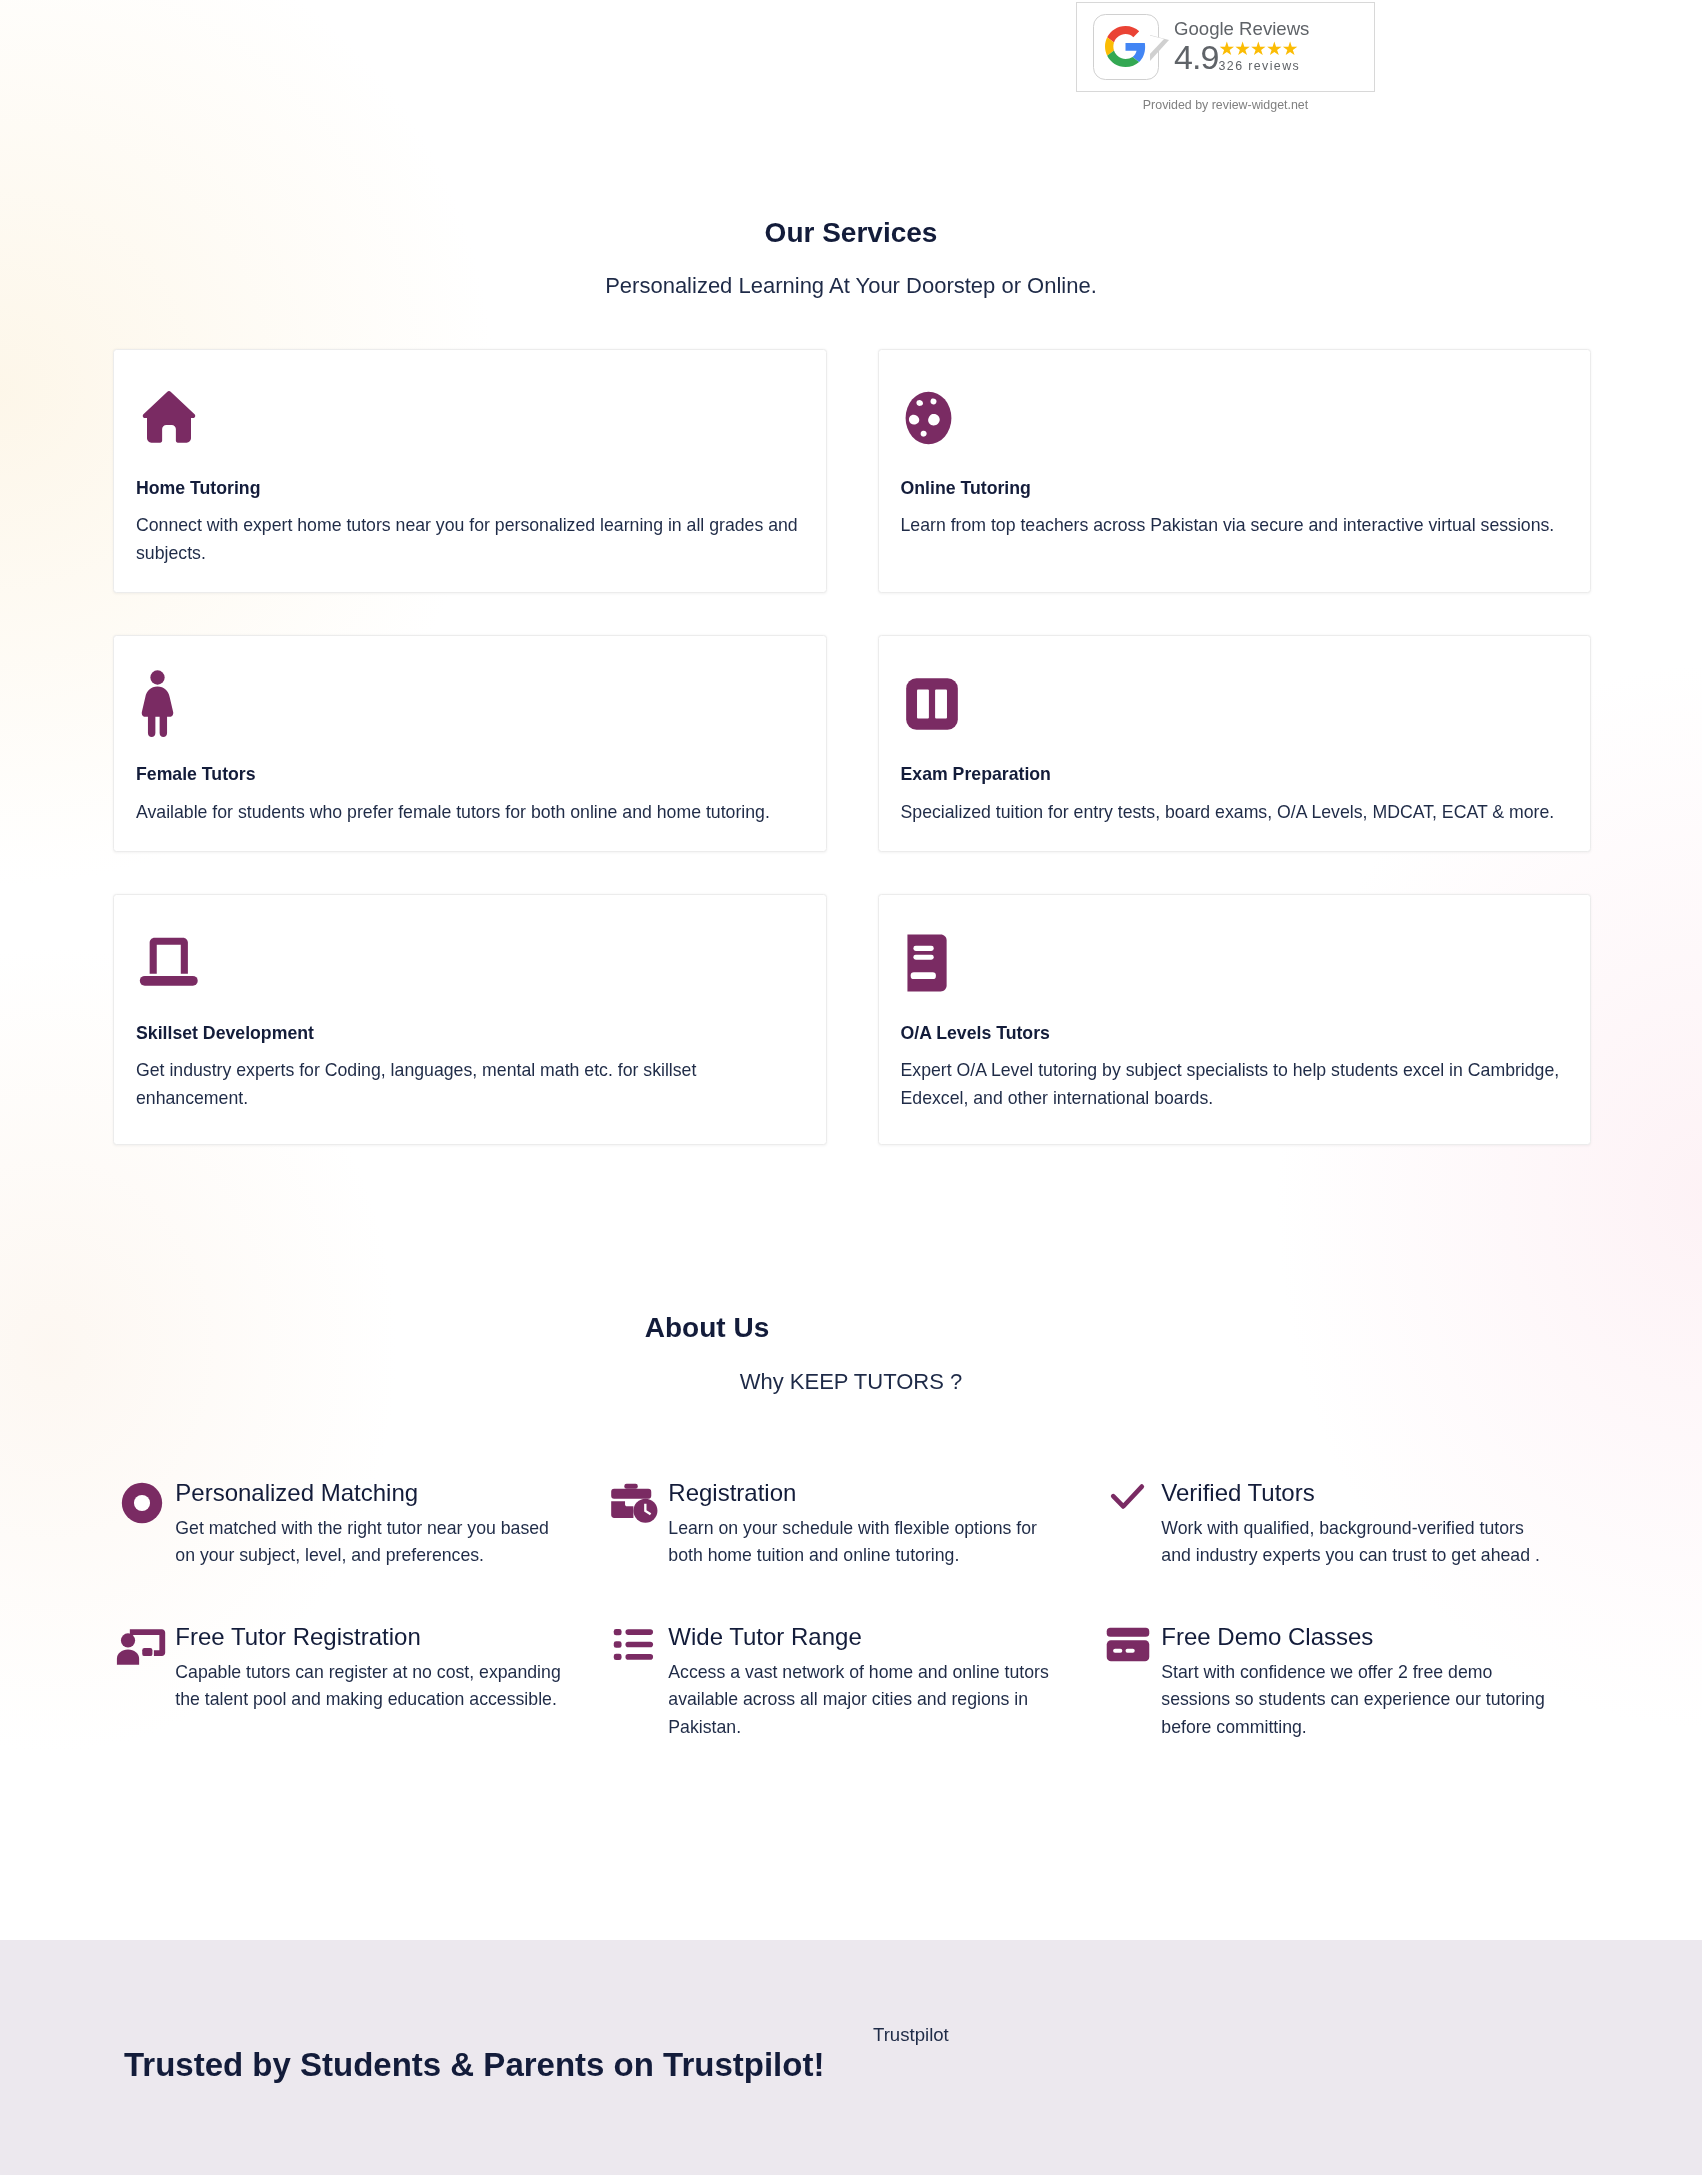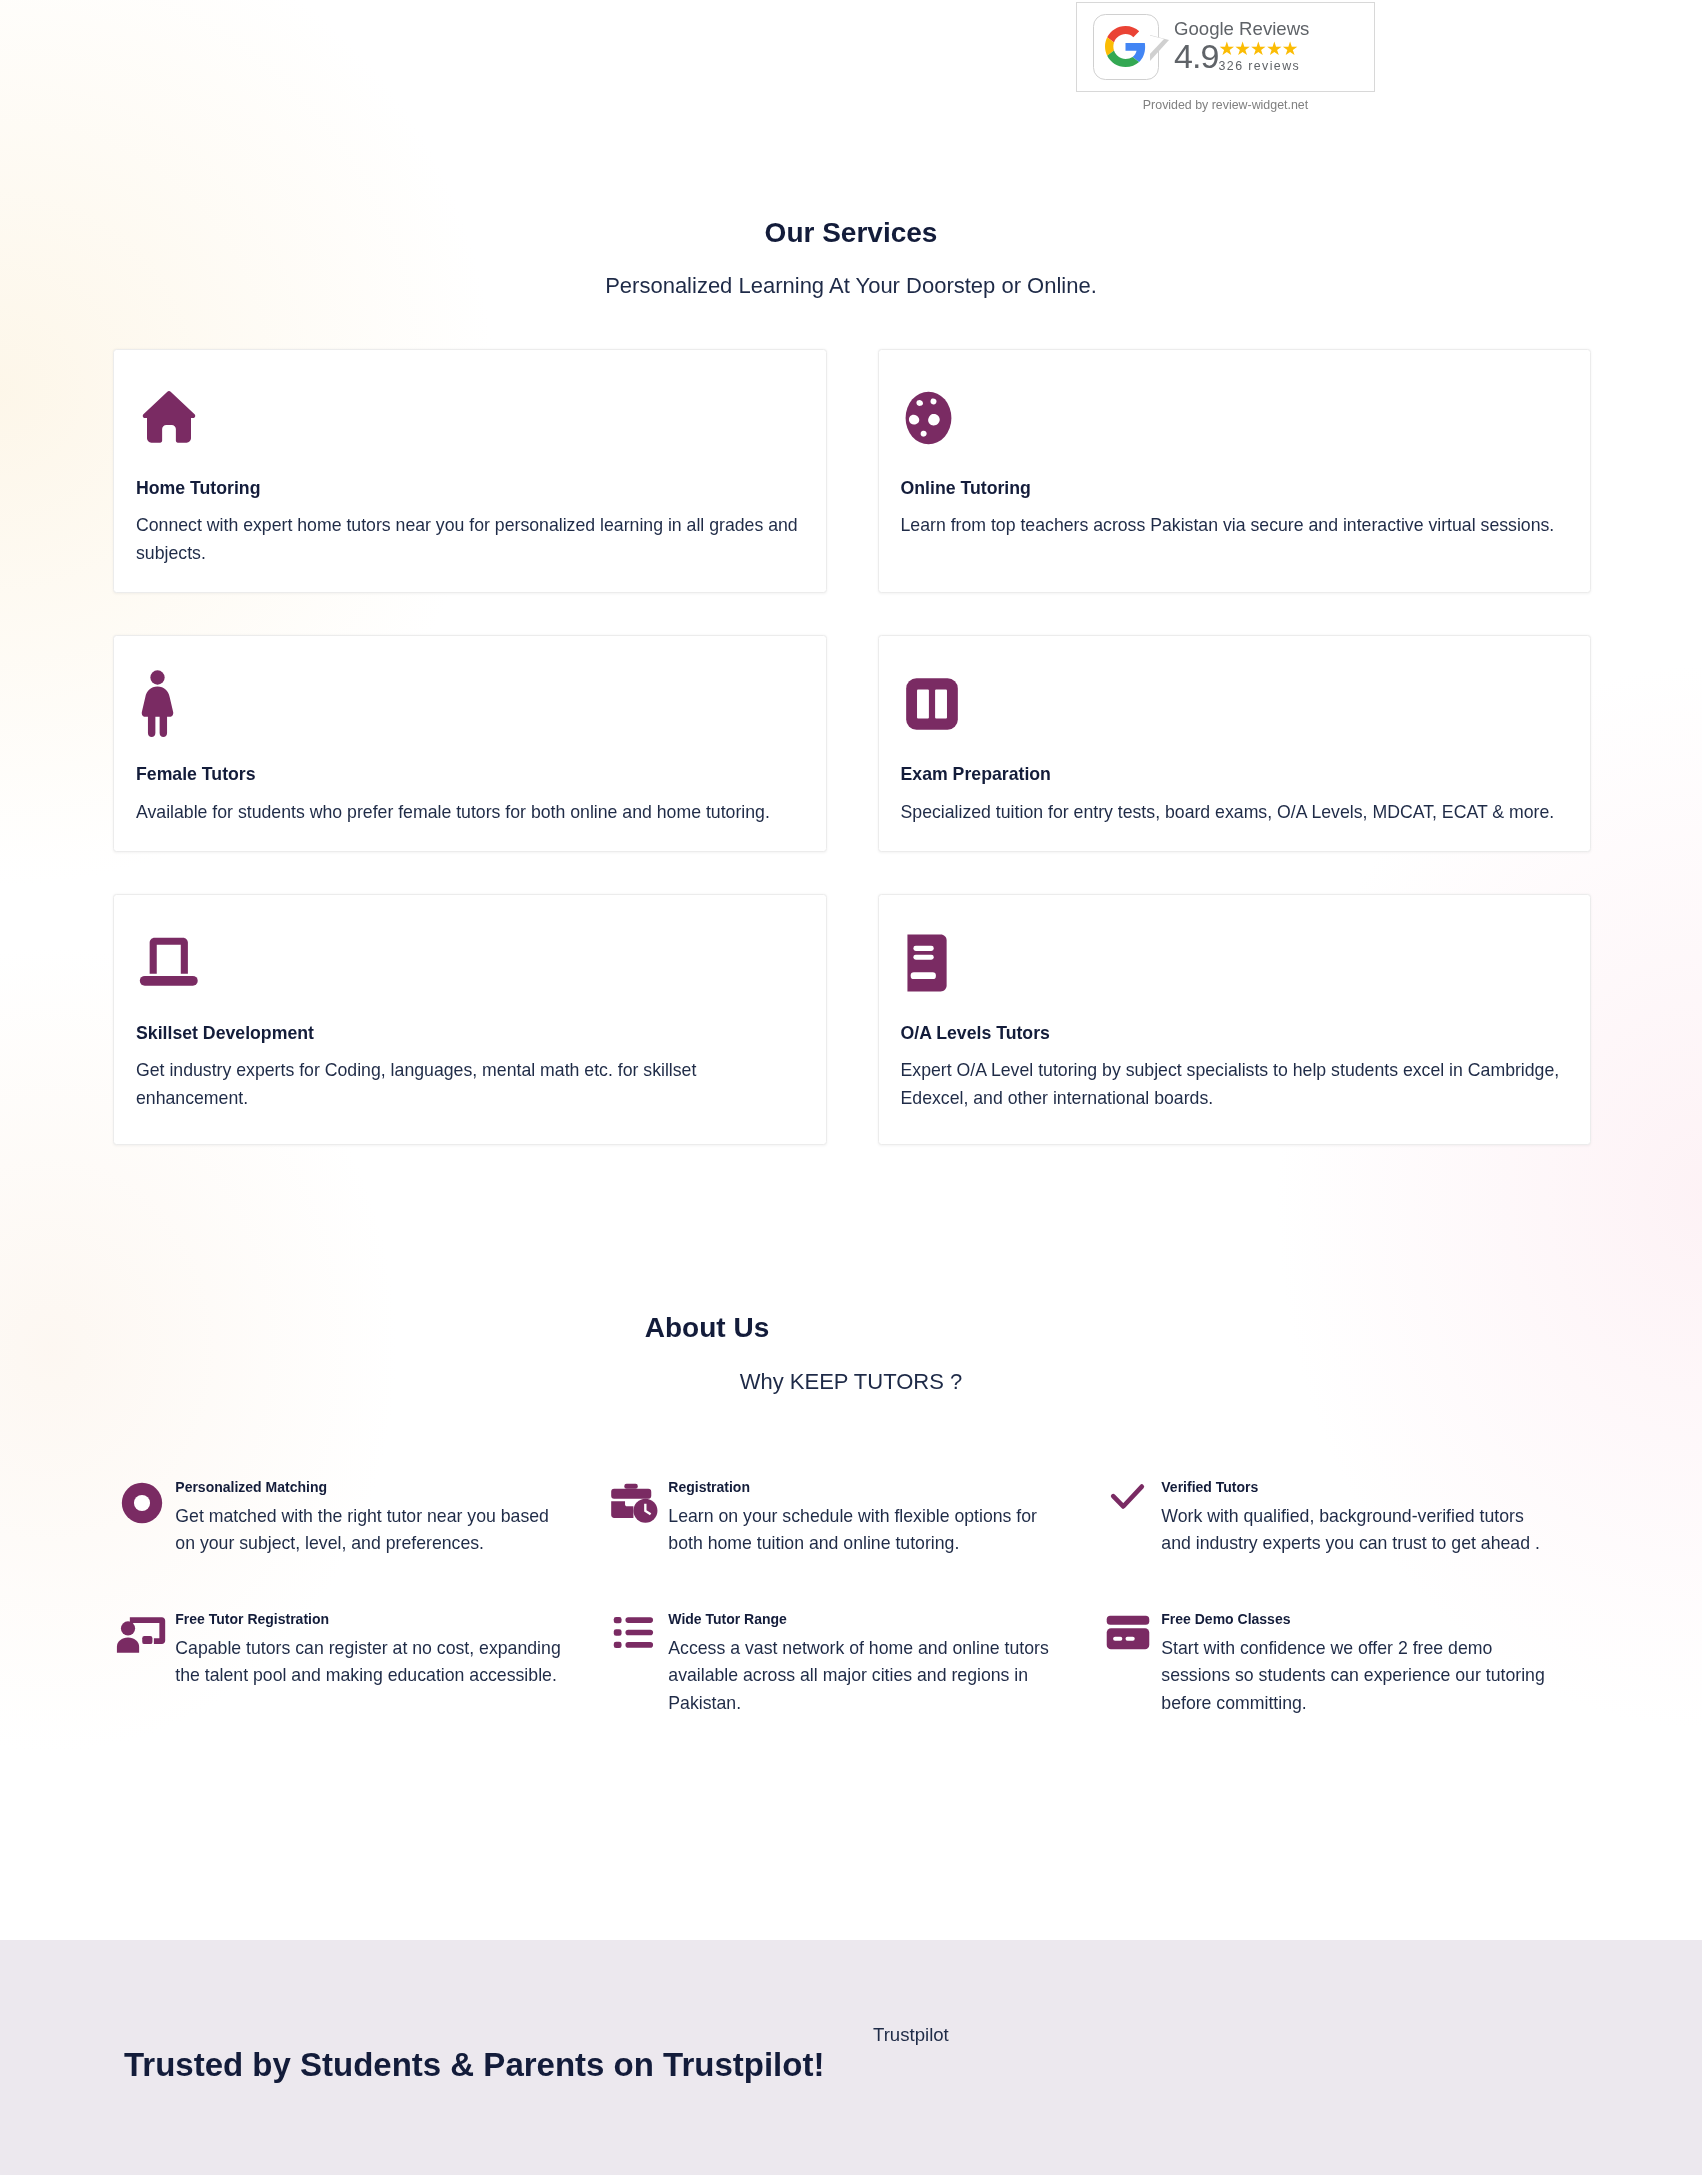--- a/index.html
+++ b/index.html
@@ -85,21 +85,21 @@
     border-bottom: 17.7px solid transparent;
   }
   .gr-g { position: absolute; left: 12.4px; top: 14px; }
   .gr-text { margin-left: 7px; }
   .gr-label {
     font-size: 18.6px;
     color: #5f6368;
     line-height: 1;
     margin-bottom: 1.8px;
   }
-  .gr-row { display: flex; align-items: flex-start; }
+  .gr-row { display: flex; align-items: center; }
   .gr-score {
     font-size: 34px;
     color: #5f6368;
     line-height: 0.95;
     letter-spacing: -0.9px;
   }
   .gr-right { display: flex; flex-direction: column; }
   .gr-stars { font-size: 18.6px; color: #fbbc04; letter-spacing: -0.9px; line-height: 1; }
   .gr-count {
     font-size: 12.4px;
@@ -181,22 +181,22 @@
     flex: 0 0 57px;
     width: 57px;
     height: 53px;
     display: flex;
     align-items: flex-start;
     justify-content: center;
     padding-top: 1.8px;
   }
   .about-body { padding-left: 5.3px; }
   .about-name {
-    font-size: 14px;
-    font-weight: bold;
+    font-size: 24px;
+    font-weight: normal;
     color: #131c3a;
     margin-bottom: 8px;
   }
   .about-desc {
     font-size: 17.7px;
     color: #1f2b47;
     line-height: 1.55;
   }
 
   

